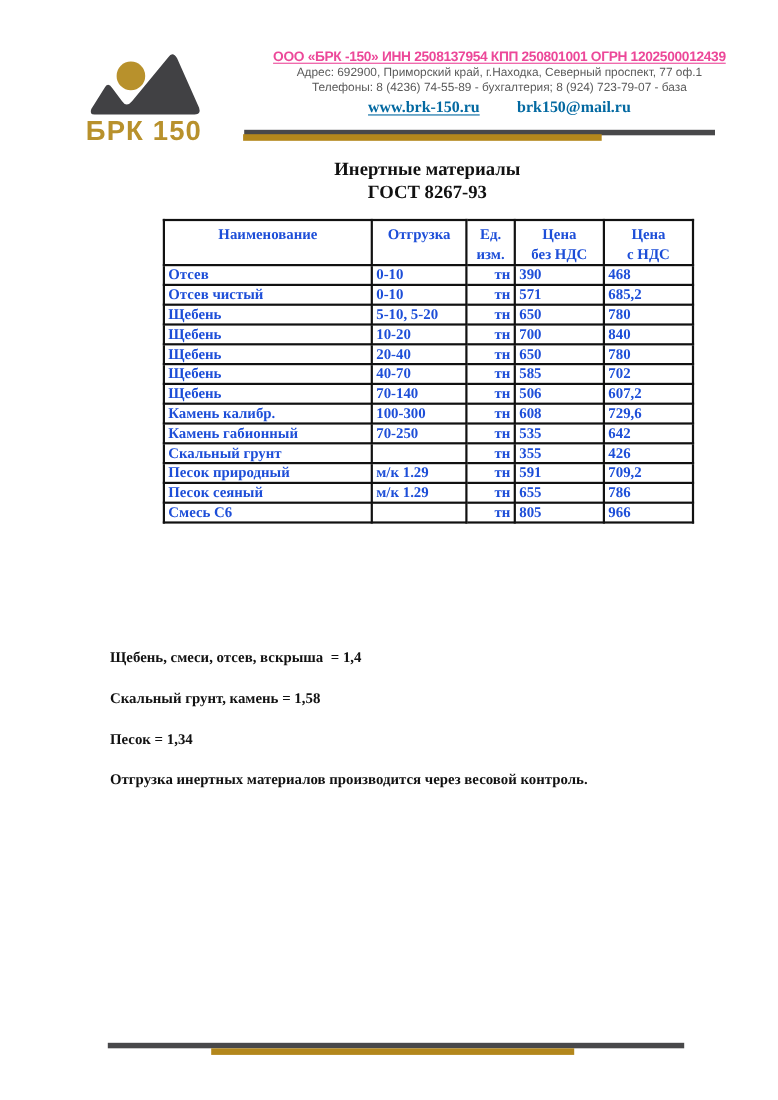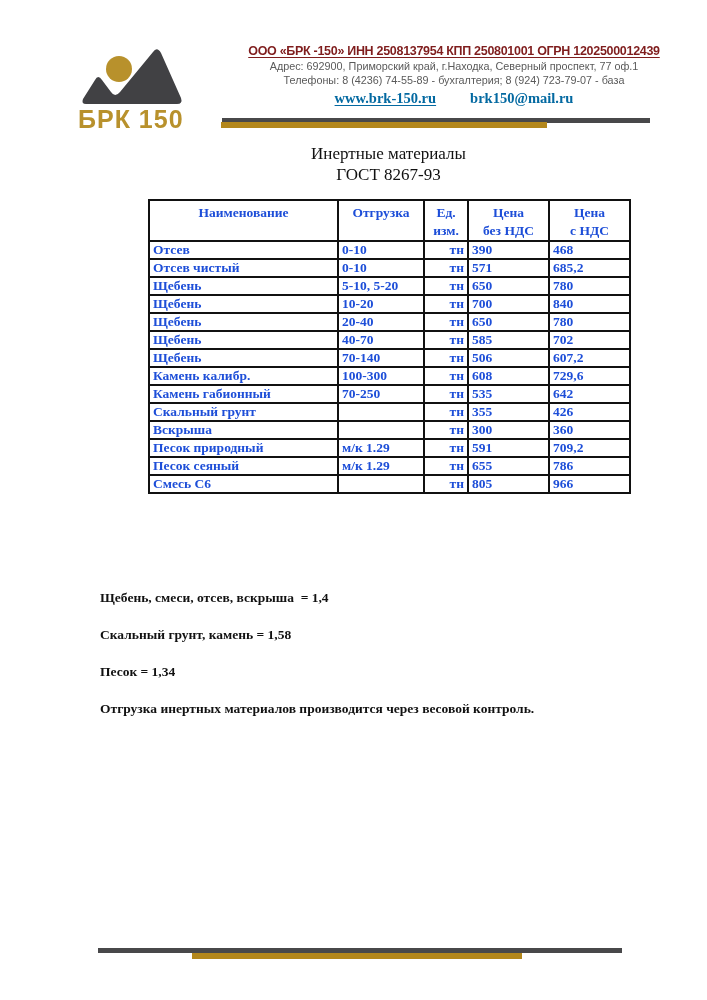--- a/index.html
+++ b/index.html
@@ -29,21 +29,21 @@
     white-space: nowrap;
   }
 
   
   .company { position: absolute; left: 236px; top: 44px; width: 436px; text-align: center; }
   .company-reg {
     font-family: "Liberation Sans", sans-serif;
     font-weight: 700;
     font-size: 12.5px;
     letter-spacing: -0.3px;
-    color: #7f1d1d;
+    color: #ec4899;
     text-decoration: underline;
     text-underline-offset: 2px;
     height: 15px;
     line-height: 15px;
     white-space: nowrap;
   }
   .company-line {
     font-family: "Liberation Sans", sans-serif;
     font-size: 10.8px;
     color: #5a5a5a;
@@ -66,21 +66,21 @@
   .bar { position: absolute; }
   .hdr-dark { left: 222px; top: 118px; width: 428px; height: 5px; background: #48484a; z-index: 1; }
   .hdr-gold { left: 221px; top: 122px; width: 326px; height: 6px; background: #b3871c; z-index: 2; }
   .ftr-dark { left: 98px;  top: 948px; width: 524px; height: 5px; background: #48484a; z-index: 1; }
   .ftr-gold { left: 192px; top: 953px; width: 330px; height: 6px; background: #b3871c; z-index: 2; }
 
   
   .doc-title {
     position: absolute; left: 148px; top: 143px; width: 481px;
     text-align: center;
-    font-weight: 400;
+    font-weight: 700;
     font-size: 17px;
     line-height: 21px;
     color: #111;
   }
 
   
   table.price {
     position: absolute; left: 148px; top: 199px;
     width: 481px;
     border-collapse: collapse;
@@ -235,27 +235,20 @@
         <td class="c4">642</td>
       </tr>
       <tr>
         <td class="c0">Скальный грунт</td>
         <td class="c1"></td>
         <td class="c2">тн</td>
         <td class="c3">355</td>
         <td class="c4">426</td>
       </tr>
       <tr>
-        <td class="c0">Вскрыша</td>
-        <td class="c1"></td>
-        <td class="c2">тн</td>
-        <td class="c3">300</td>
-        <td class="c4">360</td>
-      </tr>
-      <tr>
         <td class="c0">Песок природный</td>
         <td class="c1">м/к 1.29</td>
         <td class="c2">тн</td>
         <td class="c3">591</td>
         <td class="c4">709,2</td>
       </tr>
       <tr>
         <td class="c0">Песок сеяный</td>
         <td class="c1">м/к 1.29</td>
         <td class="c2">тн</td>

